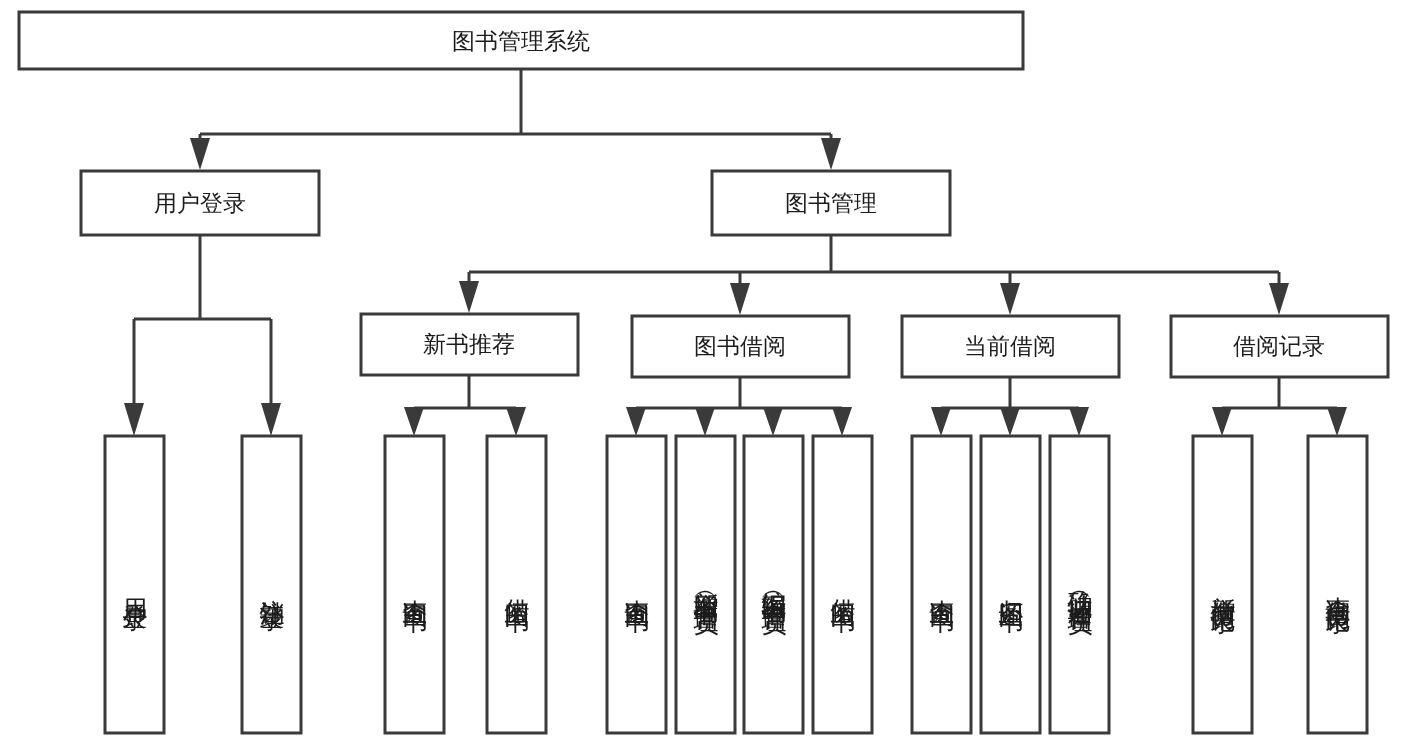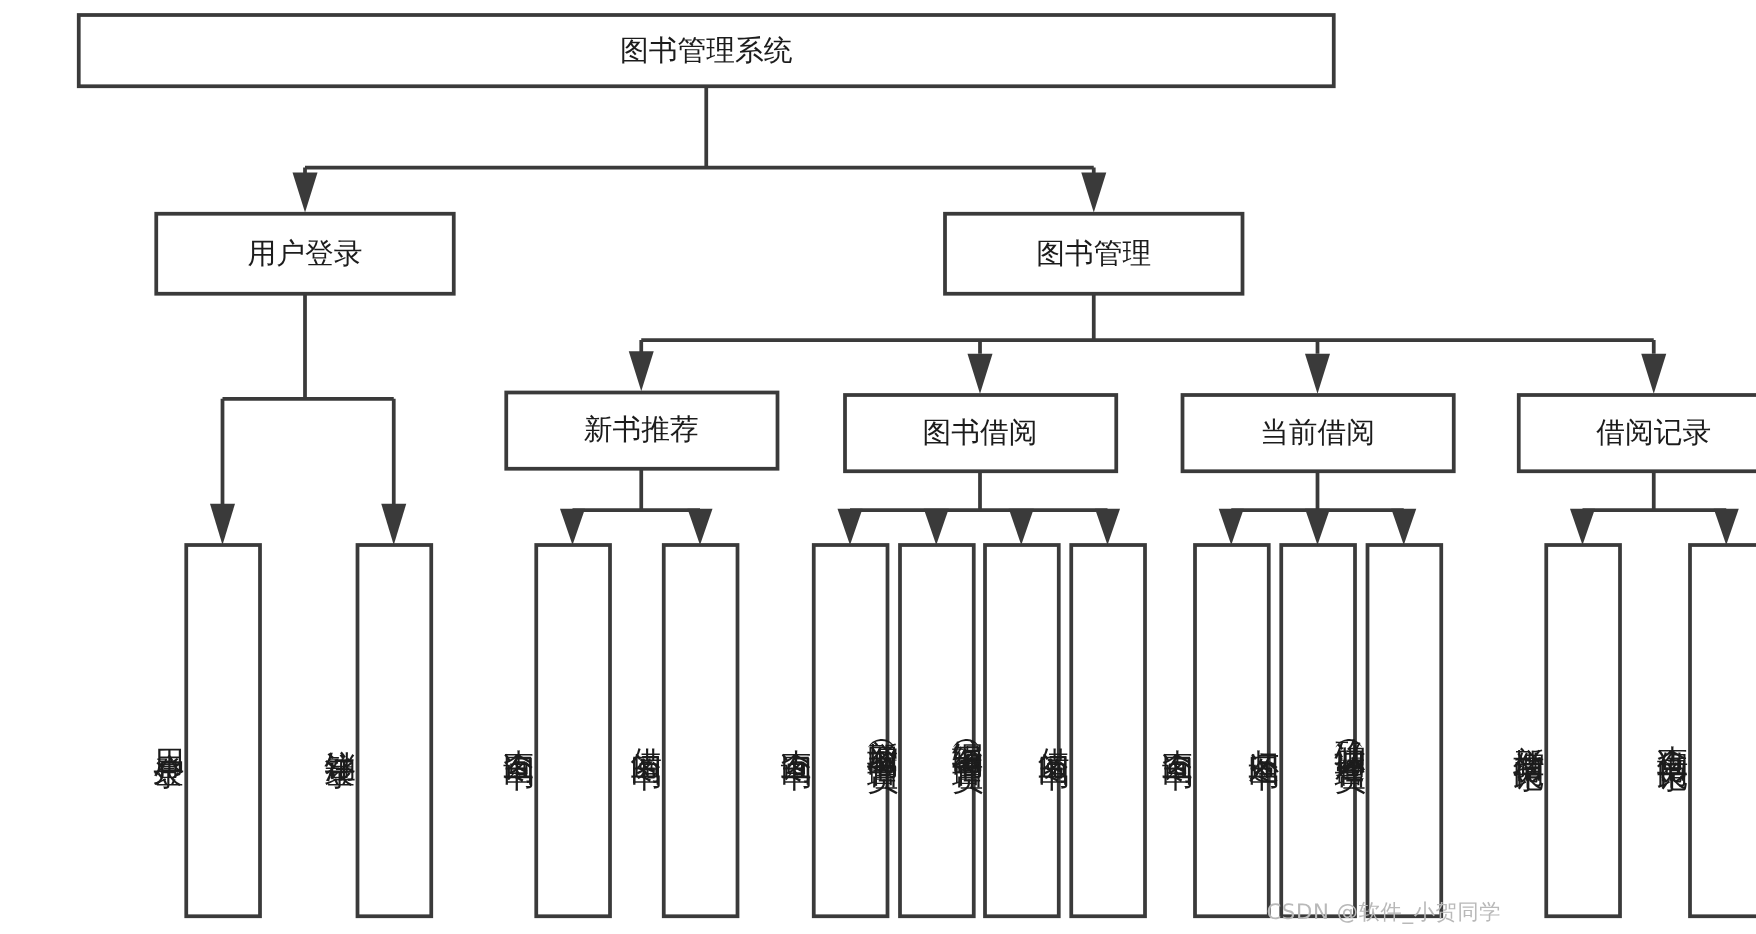--- a/index.html
+++ b/index.html
@@ -13,21 +13,20 @@
     font-family: "DejaVu Sans", "Liberation Sans", sans-serif;
     overflow: hidden;
     position: relative;
   }
   #diagram-root {
     position: absolute;
     left: 0;
     top: 0;
     width: 1165px;
     height: 747px;
-    padding-left: 44px;
   }
   svg.diagram {
     display: block;
     width: 1405px;
     height: 747px;
   }
   .node-box {
     fill: #ffffff;
     stroke: #3a3a3a;
     stroke-width: 3;
@@ -201,14 +200,13 @@
   <div class="vlabel" style="left:744px; top:436px; width:59px; height:297px;">编辑图书（管理员）</div>
   <div class="vlabel" style="left:813px; top:436px; width:59px; height:297px;">借阅图书</div>
 
   <div class="vlabel" style="left:912px; top:436px; width:59px; height:297px;">查询图书</div>
   <div class="vlabel" style="left:981px; top:436px; width:59px; height:297px;">归还图书</div>
   <div class="vlabel" style="left:1050px; top:436px; width:59px; height:297px;">确认归还（管理员）</div>
 
   <div class="vlabel" style="left:1193px; top:436px; width:59px; height:297px;">新增借阅记录</div>
   <div class="vlabel" style="left:1308px; top:436px; width:59px; height:297px;">查询借阅记录</div>
 
-  <div class="watermark">CSDN @软件_小贺同学</div>
 </div>
 
 </body></html>

